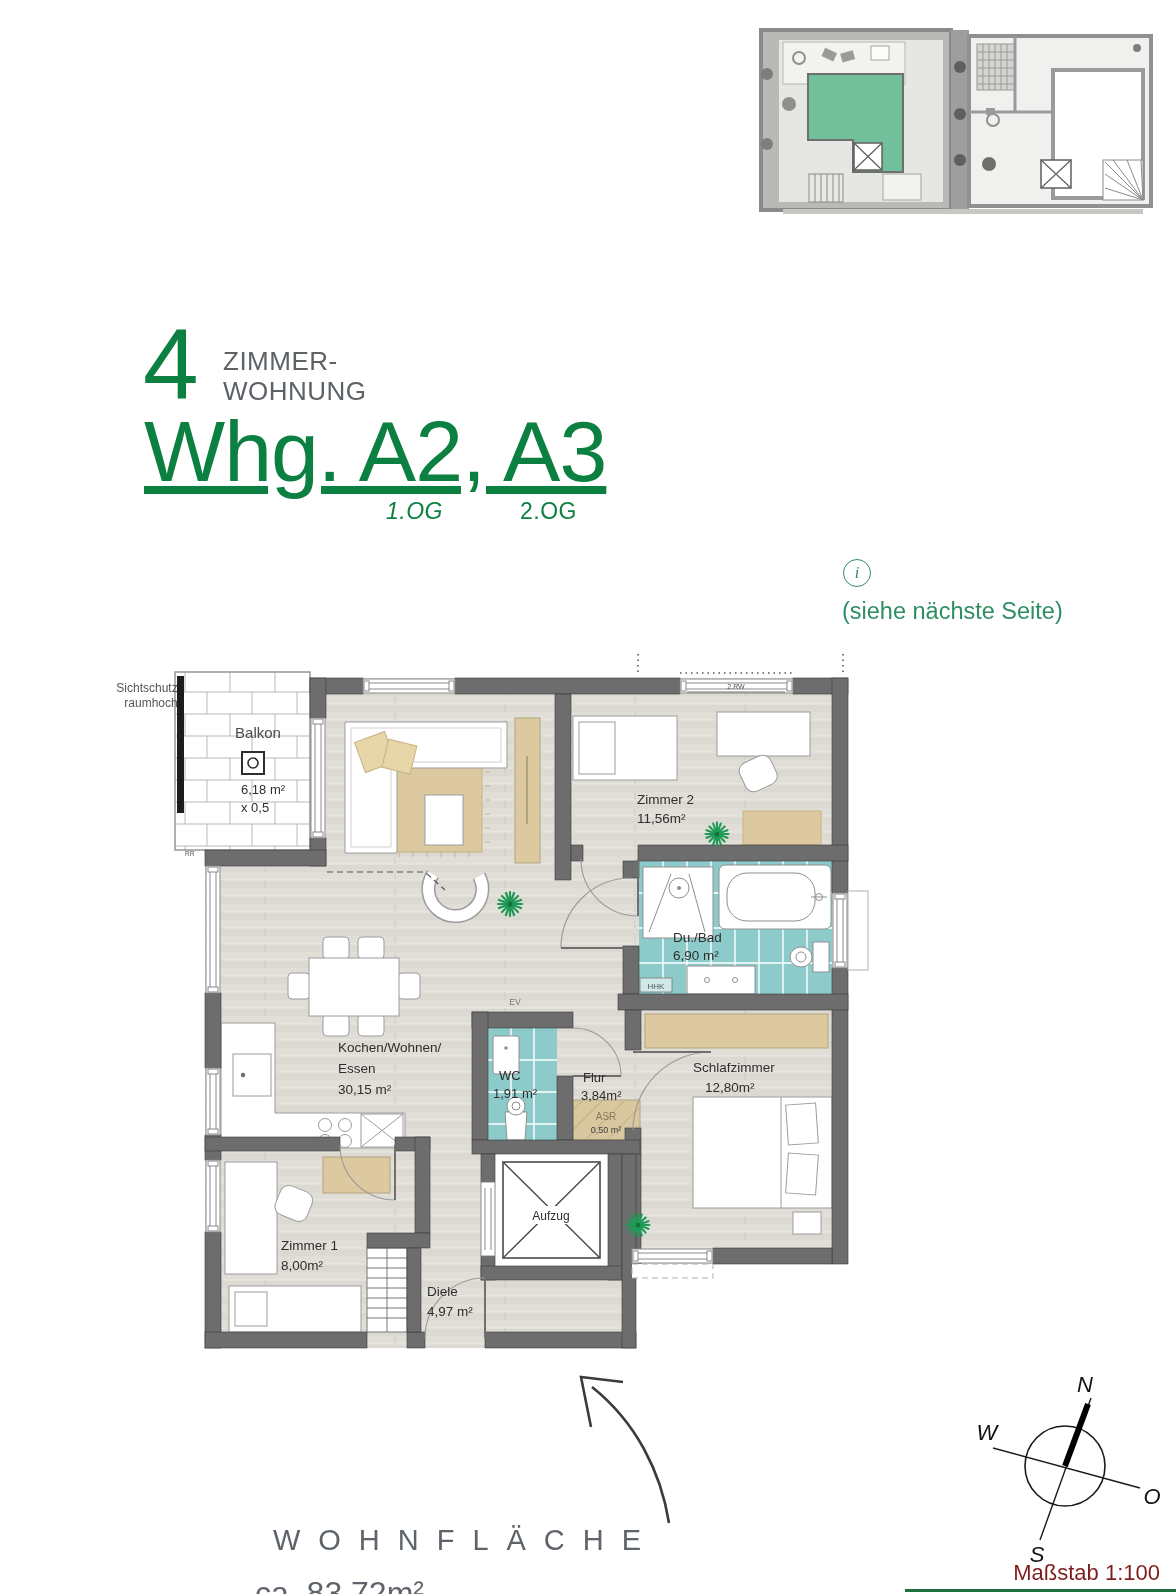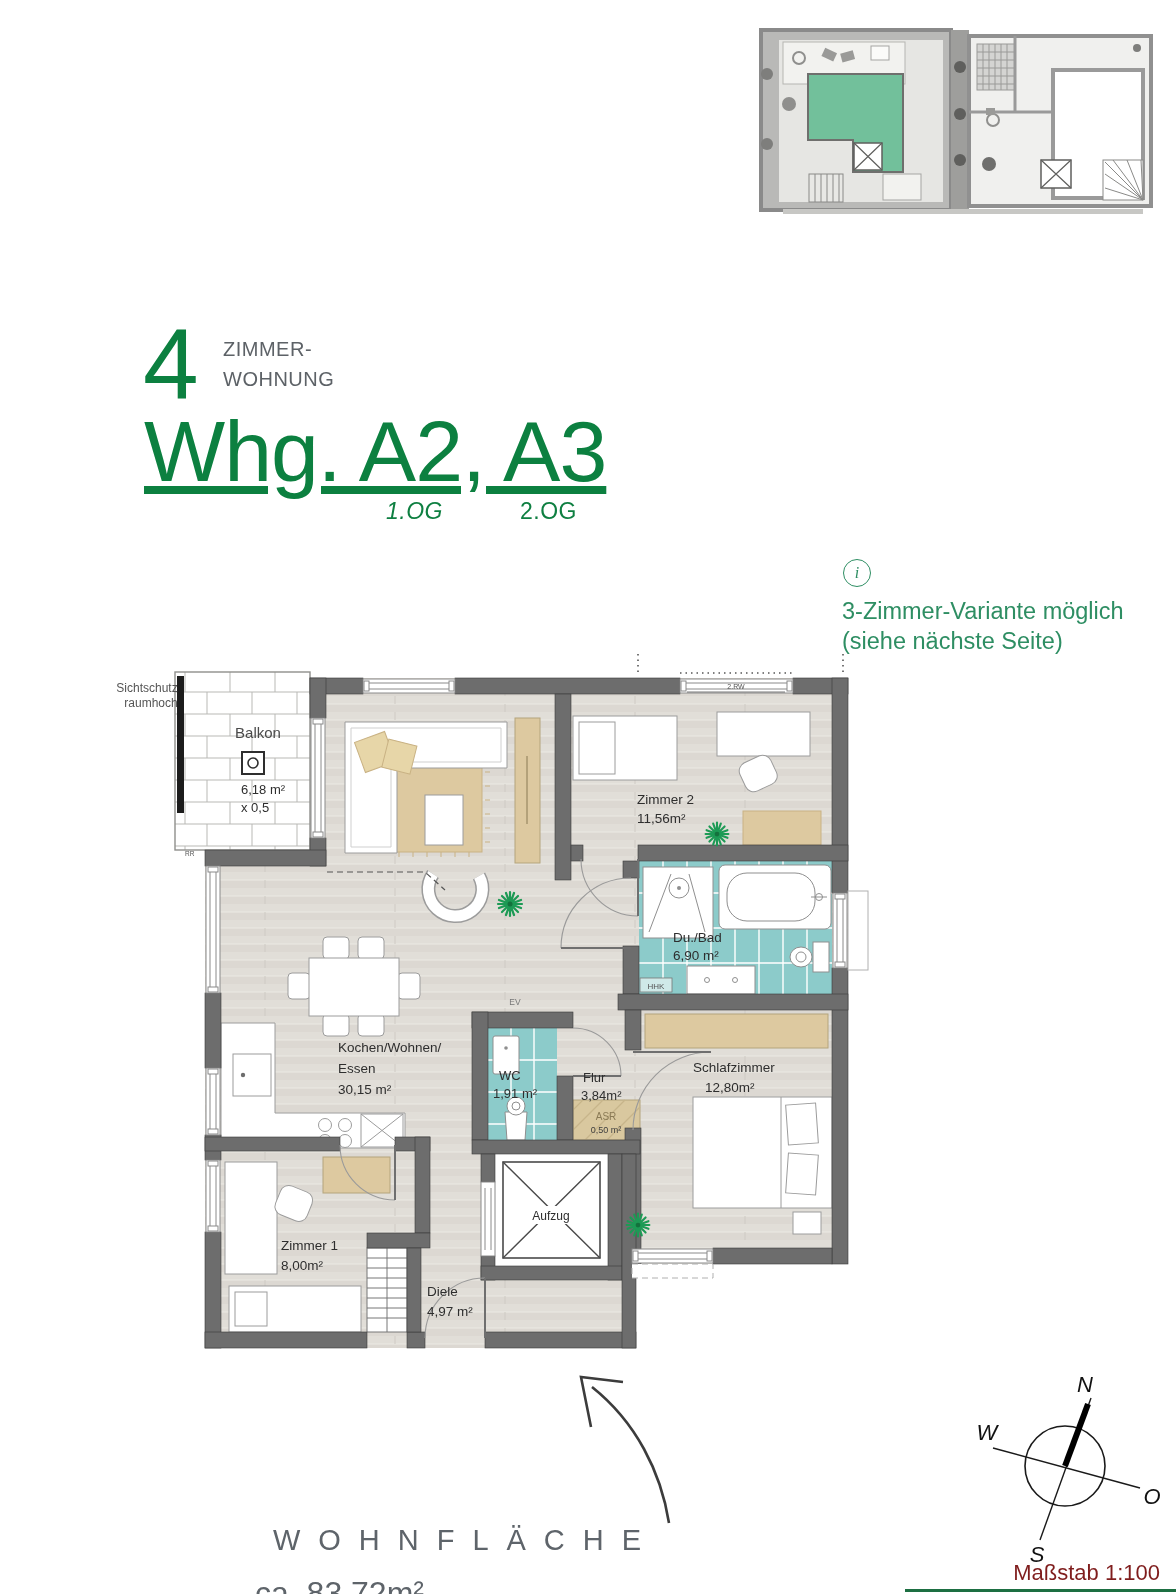--- a/index.html
+++ b/index.html
@@ -2,21 +2,21 @@
 <html><head>
 <meta charset="utf-8">
 <style>
   html,body{margin:0;padding:0;background:#ffffff;}
   body{width:1176px;height:1594px;position:relative;overflow:hidden;
        font-family:"Liberation Sans",sans-serif;}
   .abs{position:absolute;}
 
   
   .big-num{left:143px;top:322px;font-size:100px;line-height:.85;font-weight:500;color:#0c8040;}
-  .type-lines{left:223px;top:334px;font-size:20px;line-height:30px;color:#5d6267;letter-spacing:.5px;}
+  .type-lines{left:223px;top:346px;font-size:26px;line-height:30px;color:#5d6267;letter-spacing:.5px;}
   .whg{left:144px;top:408px;font-size:86px;font-weight:500;color:#0c8040;letter-spacing:-1px;line-height:1;text-decoration:underline;}
   .og{top:498px;font-size:23px;color:#0e7f41;letter-spacing:.5px;}
   .og1{left:386px;font-style:italic;} .og2{left:520px;}
 
   
   .info-circle{left:843px;top:559px;width:26px;height:26px;border:1.6px solid #2e8e63;
                border-radius:50%;color:#2e8e63;font-family:"Liberation Serif",serif;font-style:italic;
                font-size:16px;line-height:26px;text-align:center;}
   .info-text{left:842px;top:596px;font-size:23.5px;line-height:30px;color:#2e8e63;}
 
@@ -84,21 +84,20 @@
 <div class="abs type-lines">
   <div>ZIMMER-</div>
   <div>WOHNUNG</div>
 </div>
 <div class="abs whg">Whg. A2, A3</div>
 <div class="abs og og1">1.OG</div>
 <div class="abs og og2">2.OG</div>
 
 <div class="abs info-circle">i</div>
 <div class="abs info-text">
-  <div>3-Zimmer-Variante möglich</div>
   <div>(siehe nächste Seite)</div>
 </div>
 
 <svg class="abs" style="left:95px;top:648px;" width="790" height="710" viewBox="0 0 790 710">
   <defs>
     <pattern id="wood" width="240" height="16" patternUnits="userSpaceOnUse">
       <rect width="240" height="16" fill="#e1ded8"></rect>
       <rect y="8" width="240" height="8" fill="#dcd8d2"></rect>
       <line x1="0" y1="8" x2="240" y2="8" stroke="#eceae5" stroke-width="1"></line>
       <line x1="60" y1="0" x2="60" y2="8" stroke="#cfcbc4" stroke-width="1"></line>

